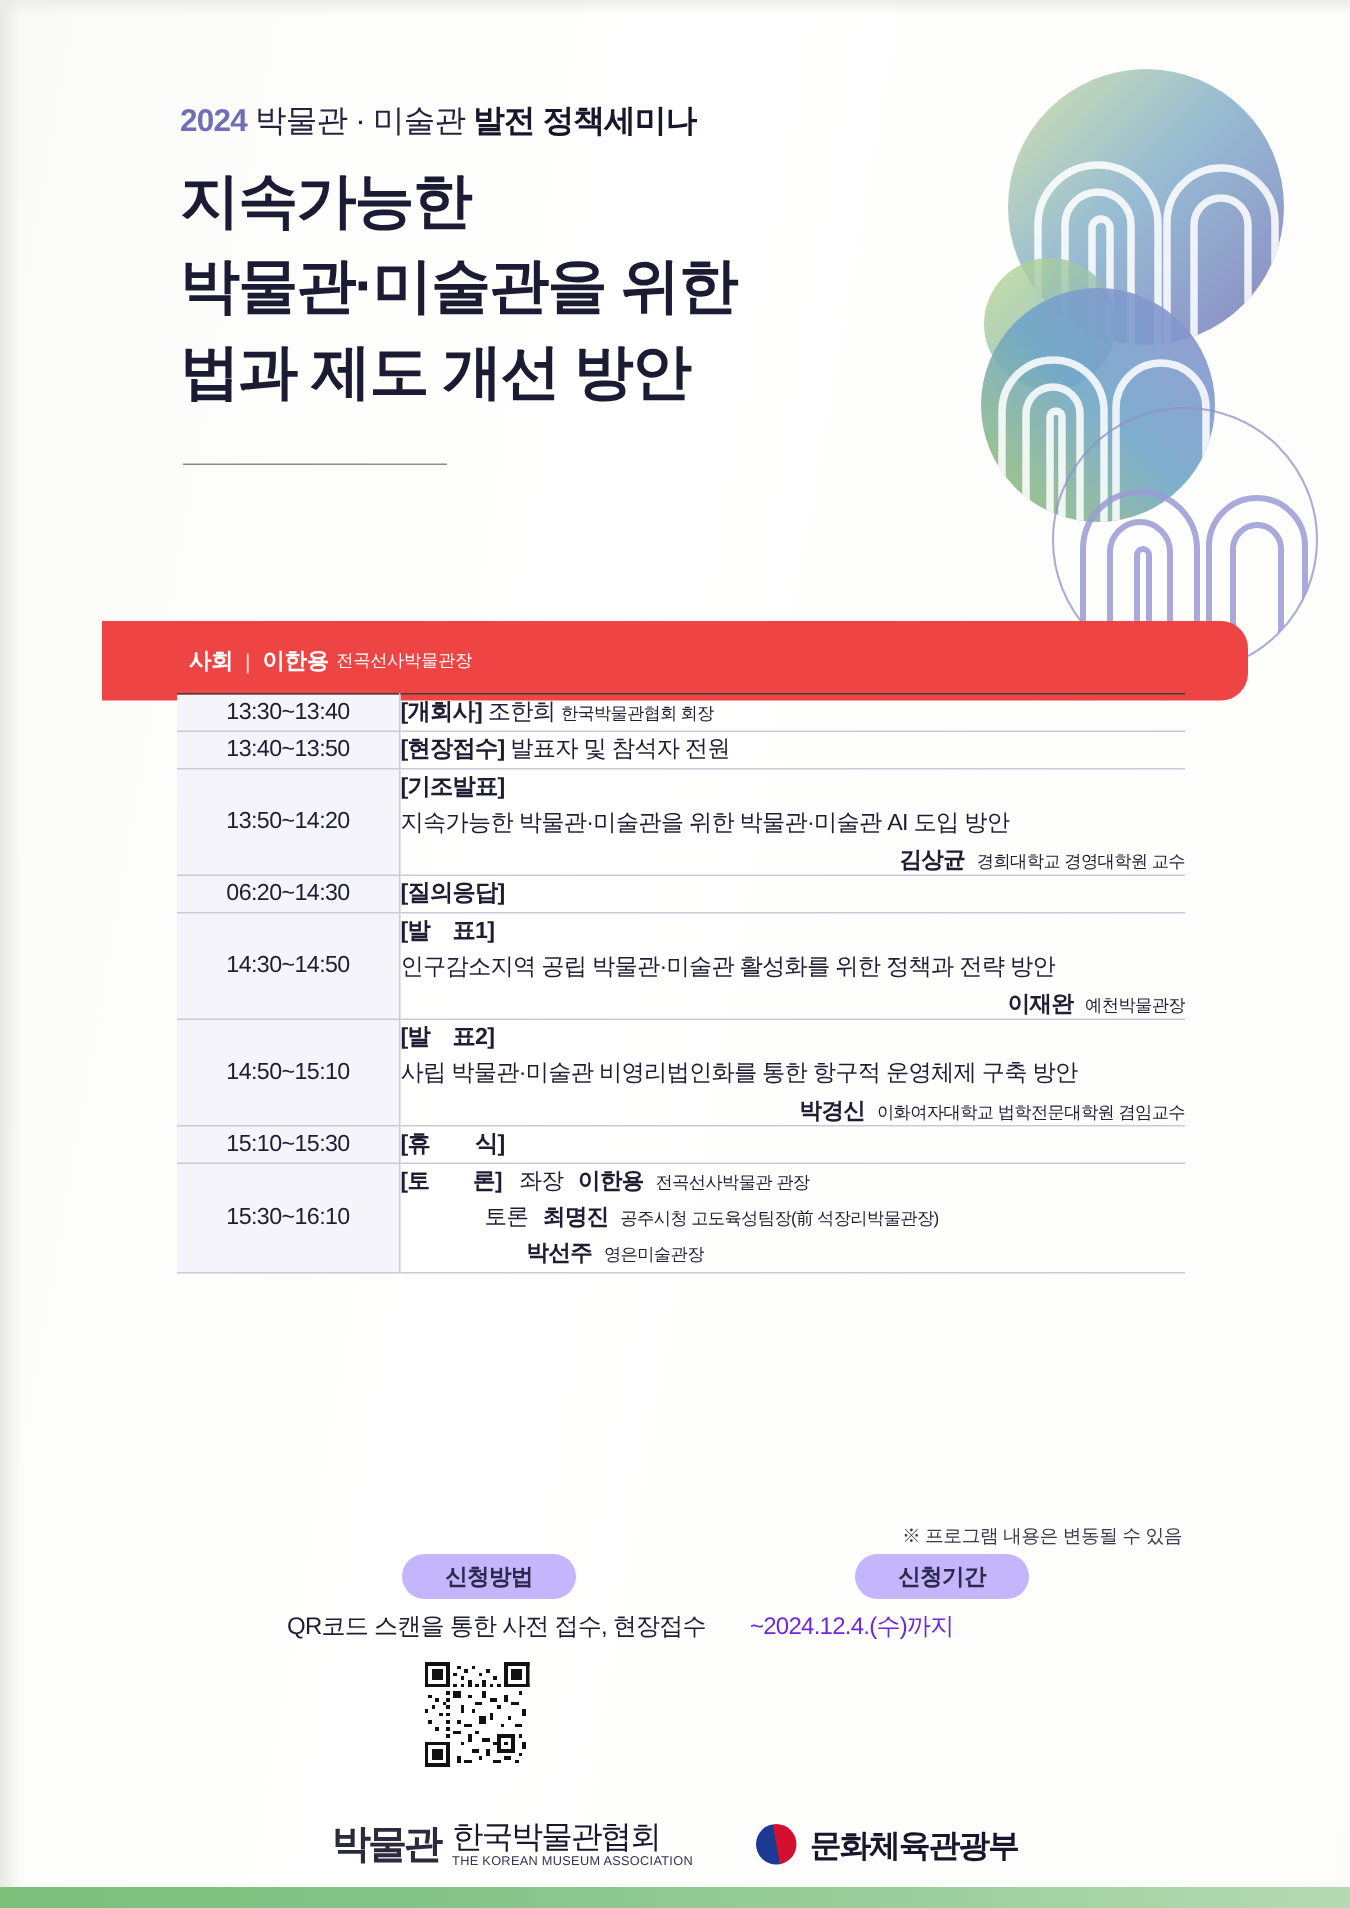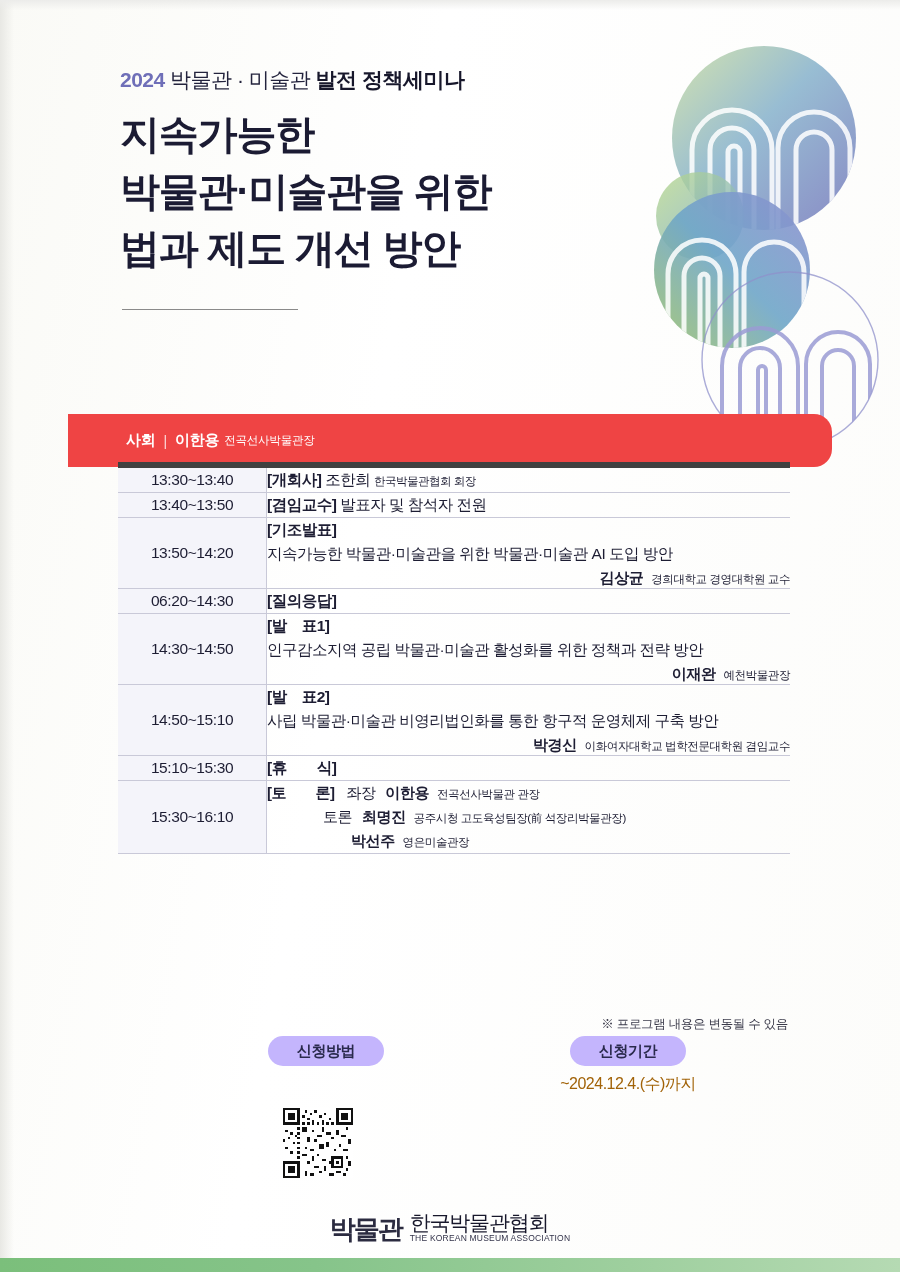--- a/index.html
+++ b/index.html
@@ -147,21 +147,21 @@
   .schedule {
     position: absolute;
     left: 118px;
     top: 462px;
     width: 672px;
     border-collapse: collapse;
   }
   .schedule tr {
     border-bottom: 1px solid #c9c9d8;
   }
-  .schedule tr:first-child { border-top: 6px solid #404040; }
+  .schedule tr:first-child { border-top: 1px solid #404040; }
   .schedule td {
     vertical-align: middle;
     padding: 0;
   }
   .cell-time {
     width: 148px;
     text-align: center;
     font-size: 15.5px;
     color: #1d1d33;
     letter-spacing: -0.4px;
@@ -239,24 +239,24 @@
     text-align: center;
     font-size: 16px;
     letter-spacing: -0.5px;
     color: #1d1d33;
   }
   .apply-when-text {
     position: absolute;
     left: 500px;
     top: 1074px;
     width: 256px;
-    text-align: center;
+    text-align: left;
     font-size: 16px;
     letter-spacing: -0.5px;
-    color: #a16207;
+    color: #6d28d9;
   }
 
   .qr {
     position: absolute;
     left: 283px;
     top: 1108px;
     width: 70px;
     height: 70px;
   }
 
@@ -265,21 +265,21 @@
     position: absolute;
     left: 0; right: 0;
     top: 1212px;
     display: flex;
     align-items: center;
     justify-content: center;
     gap: 42px;
   }
   .logo-kma {
     display: flex;
-    align-items: flex-start;
+    align-items: center;
     gap: 8px;
   }
   .kma-mark {
     font-size: 26px;
     color: #2b2b40;
     letter-spacing: -2px;
     font-weight: 700;
   }
   .kma-text-wrap { line-height: 1.05; }
   .kma-ko {
@@ -415,21 +415,21 @@
             <span class="lead"> </span><span class="lead">조한희</span>
             <span class="af" style="font-size:11.5px;">한국박물관협회 회장</span>
           </div>
         </td>
       </tr>
 
       <tr>
         <td class="cell-time">13:40~13:50</td>
         <td class="cell-body">
           <div class="line">
-            <span class="tag">[겸임교수]</span>
+            <span class="tag">[현장접수]</span>
             <span> </span><span class="lead">발표자 및 참석자 전원</span>
           </div>
         </td>
       </tr>
 
       <tr>
         <td class="cell-time">13:50~14:20</td>
         <td class="cell-body">
           <div class="line">
             <span class="tag">[기조발표]</span>
@@ -509,20 +509,21 @@
         </td>
       </tr>
     </tbody>
   </table>
 
   <div class="note">※ 프로그램 내용은 변동될 수 있음</div>
 
   <div class="pill pill-how">신청방법</div>
   <div class="pill pill-when">신청기간</div>
 
+  <div class="apply-how-text">QR코드 스캔을 통한 사전 접수, 현장접수</div>
   <div class="apply-when-text">~2024.12.4.(수)까지</div>
 
   <svg class="qr" viewBox="0 0 29 29" shape-rendering="crispEdges">
     <rect width="29" height="29" fill="#ffffff"></rect>
     <g fill="#111111">
 
       <rect x="0" y="0" width="7" height="1"></rect>
         <rect x="0" y="6" width="7" height="1"></rect>
       <rect x="0" y="0" width="1" height="7"></rect>
         <rect x="6" y="0" width="1" height="7"></rect>
@@ -619,16 +620,20 @@
   </svg>
 
   <div class="footer">
     <div class="logo-kma">
       <span class="kma-mark">박물관</span>
       <span class="kma-text-wrap">
         <span class="kma-ko" style="display:block;">한국박물관협회</span>
         <span class="kma-en" style="display:block;">THE KOREAN MUSEUM ASSOCIATION</span>
       </span>
     </div>
+    <div class="logo-mcst">
+      <span class="taegeuk"></span>
+      <span class="mcst-text">문화체육관광부</span>
+    </div>
   </div>
 
   <div class="bottom-bar"></div>
 </div>
 
 </body></html>

